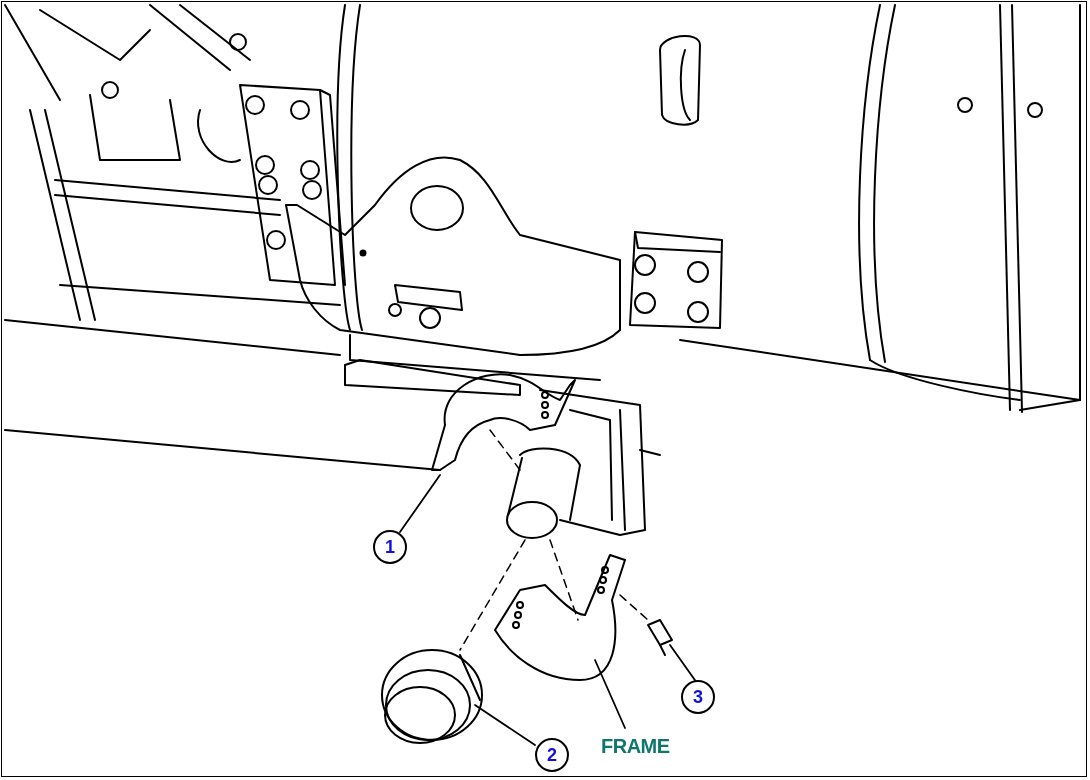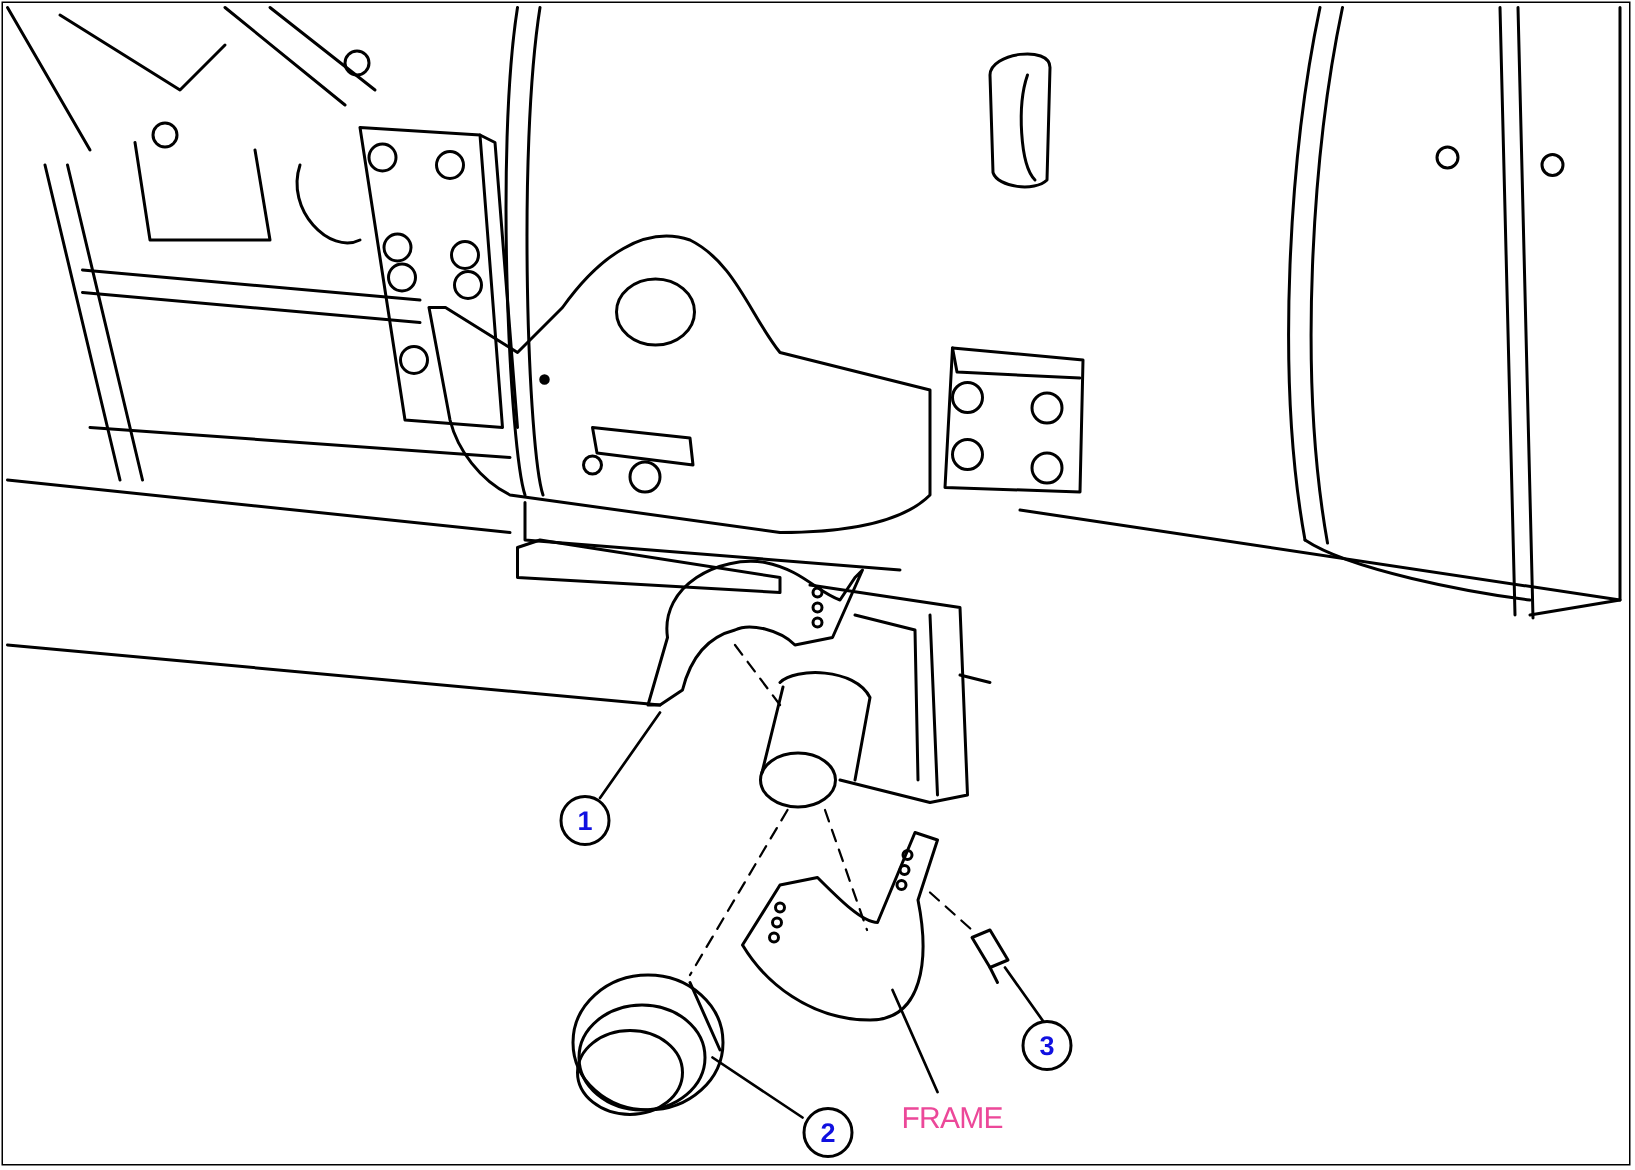--- a/index.html
+++ b/index.html
@@ -1,21 +1,21 @@
 <!DOCTYPE html>
 <html><head>
 <meta charset="utf-8">
 <style>
   html, body { margin: 0; padding: 0; background: #ffffff; }
   .canvas { position: relative; width: 1090px; height: 780px; background: #fff; overflow: hidden; }
   .frame-border { position: absolute; left: 1px; top: 1px; width: 1086px; height: 776px; border: 1px solid #000; box-sizing: border-box; }
   svg.art { position: absolute; left: 0; top: 0; }
   .callout { position: absolute; width: 34px; height: 34px; border: 2px solid #000; border-radius: 50%; background: #fff; box-sizing: border-box;
     display: flex; align-items: center; justify-content: center; font-family: "Liberation Sans", sans-serif; font-weight: bold; font-size: 18px; color: #1010e0; }
-  .label { position: absolute; font-family: "Liberation Sans", sans-serif; font-weight: normal; font-size: 20px; color: #ec4899; letter-spacing: -0.5px; }
+  .label { position: absolute; font-family: "Liberation Sans", sans-serif; font-weight: bold; font-size: 20px; color: #0f766e; letter-spacing: -0.5px; }
 </style>
 </head>
 <body>
 
 <div class="canvas">
   <div class="frame-border"></div>
 
   <svg class="art" width="1090" height="780" viewBox="0 0 1090 780" fill="none" stroke="#000" stroke-width="2" stroke-linejoin="round" stroke-linecap="round">
 
     <g>

